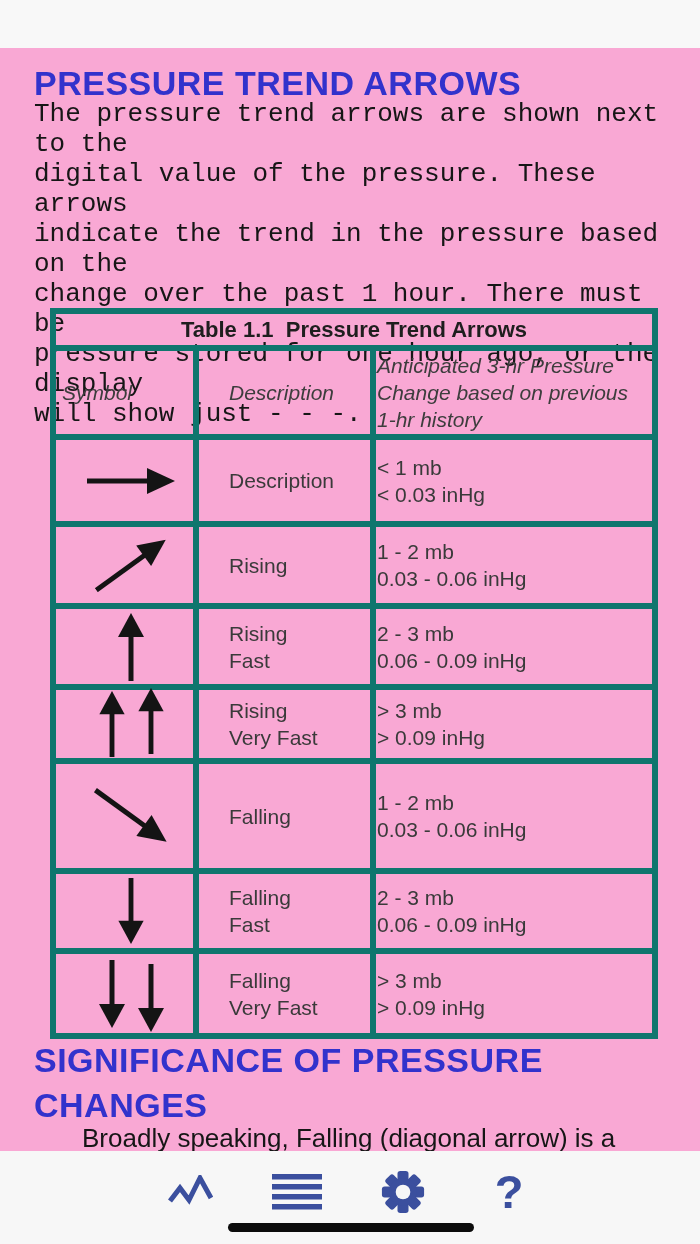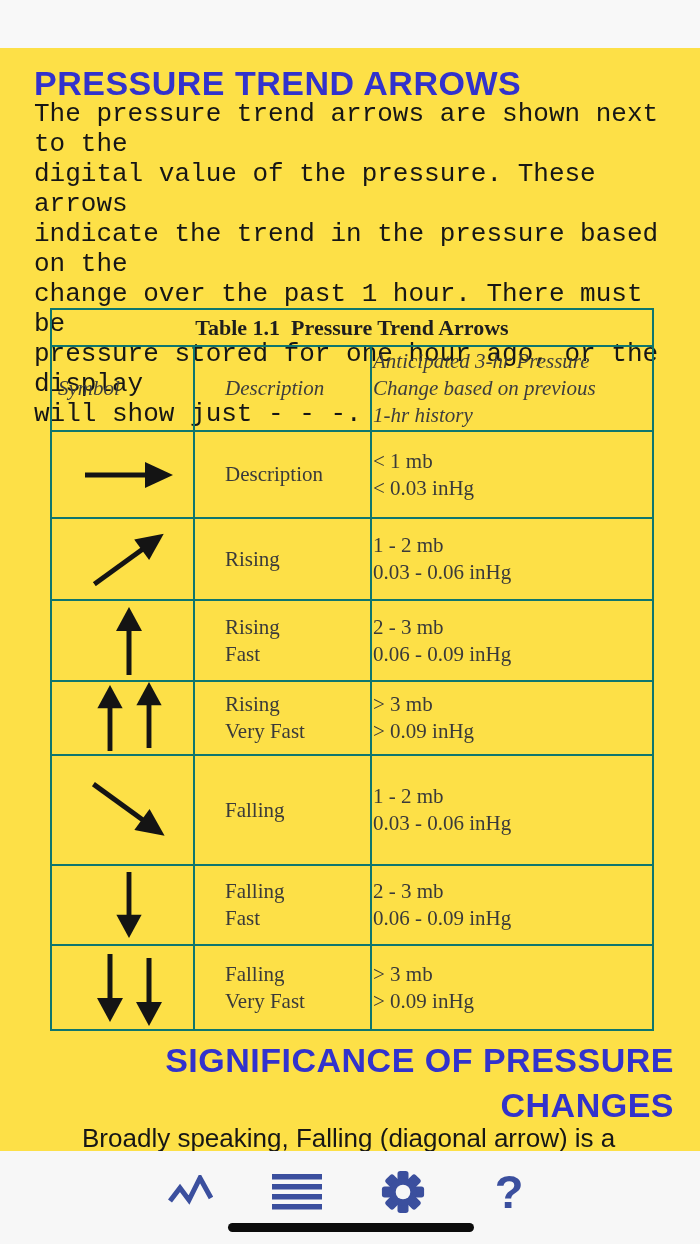--- a/index.html
+++ b/index.html
@@ -1,52 +1,52 @@
 <!DOCTYPE html>
 <html><head>
 <meta charset="utf-8">
 <style>
   html,body{margin:0;padding:0;background:#ddd;}
   .screen{
     position:relative;width:700px;height:1244px;margin:0 auto;
-    background:#fde047;overflow:hidden;
+    background:#f9a8d4;overflow:hidden;
     font-family:"Liberation Sans", sans-serif;
     -webkit-font-smoothing:antialiased;
   }
   .top-strip{position:absolute;left:0;top:0;width:700px;height:48px;background:#f8f8f8;}
   .h1{
     position:absolute;left:34px;top:64px;width:640px;
     font-size:34px;font-weight:bold;color:#3232cc;letter-spacing:0.5px;
   }
   .intro{
     position:absolute;left:34px;top:99px;width:650px;
     font-size:26px;line-height:30px;color:#161616;white-space:pre-line;font-family:Liberation Mono, monospace;
   }
   .doc-table{
     position:absolute;left:50px;top:308px;width:602px;
     border-collapse:collapse;table-layout:fixed;
     color:#3a3a3a;font-size:21px;
   }
-  .doc-table td{border:2px solid #0f766e;vertical-align:middle;overflow:visible;font-family:Liberation Serif, serif;}
+  .doc-table td{border:6px solid #0f766e;vertical-align:middle;overflow:visible;}
   .t-title{
     text-align:center;font-weight:bold;font-size:22px;color:#1e1e1e;white-space:pre;
   }
   .t-head{font-style:italic;color:#3d3d3d;}
   .cell-sym{text-align:center;padding-left:14px;}
   .cell-desc{padding-left:30px;white-space:pre-line;line-height:27px;}
   .cell-chg{white-space:pre-line;line-height:27px;}
   .arrow{fill:#141414;display:block;margin:0 auto;}
   .rot-upright{transform:rotate(-36deg);}
   .rot-downright{transform:rotate(36deg);}
   .dbl{display:flex;justify-content:center;gap:13px;}
   .dbl svg{margin:0;}
   .h2{
     position:absolute;left:34px;top:1038px;width:640px;
     font-size:34px;font-weight:bold;color:#3232cc;line-height:45px;
-    letter-spacing:0.5px;white-space:pre-line;text-align:right;
+    letter-spacing:0.5px;white-space:pre-line;
   }
   .partial{
     position:absolute;left:34px;top:1124px;width:650px;
     font-size:26px;line-height:29px;color:#161616;z-index:1;margin-left:48px;
   }
   .navbar{
     position:absolute;left:0;top:1151px;width:700px;height:93px;
     background:#f7f7f7;z-index:2;
   }
   .nav-icons{

